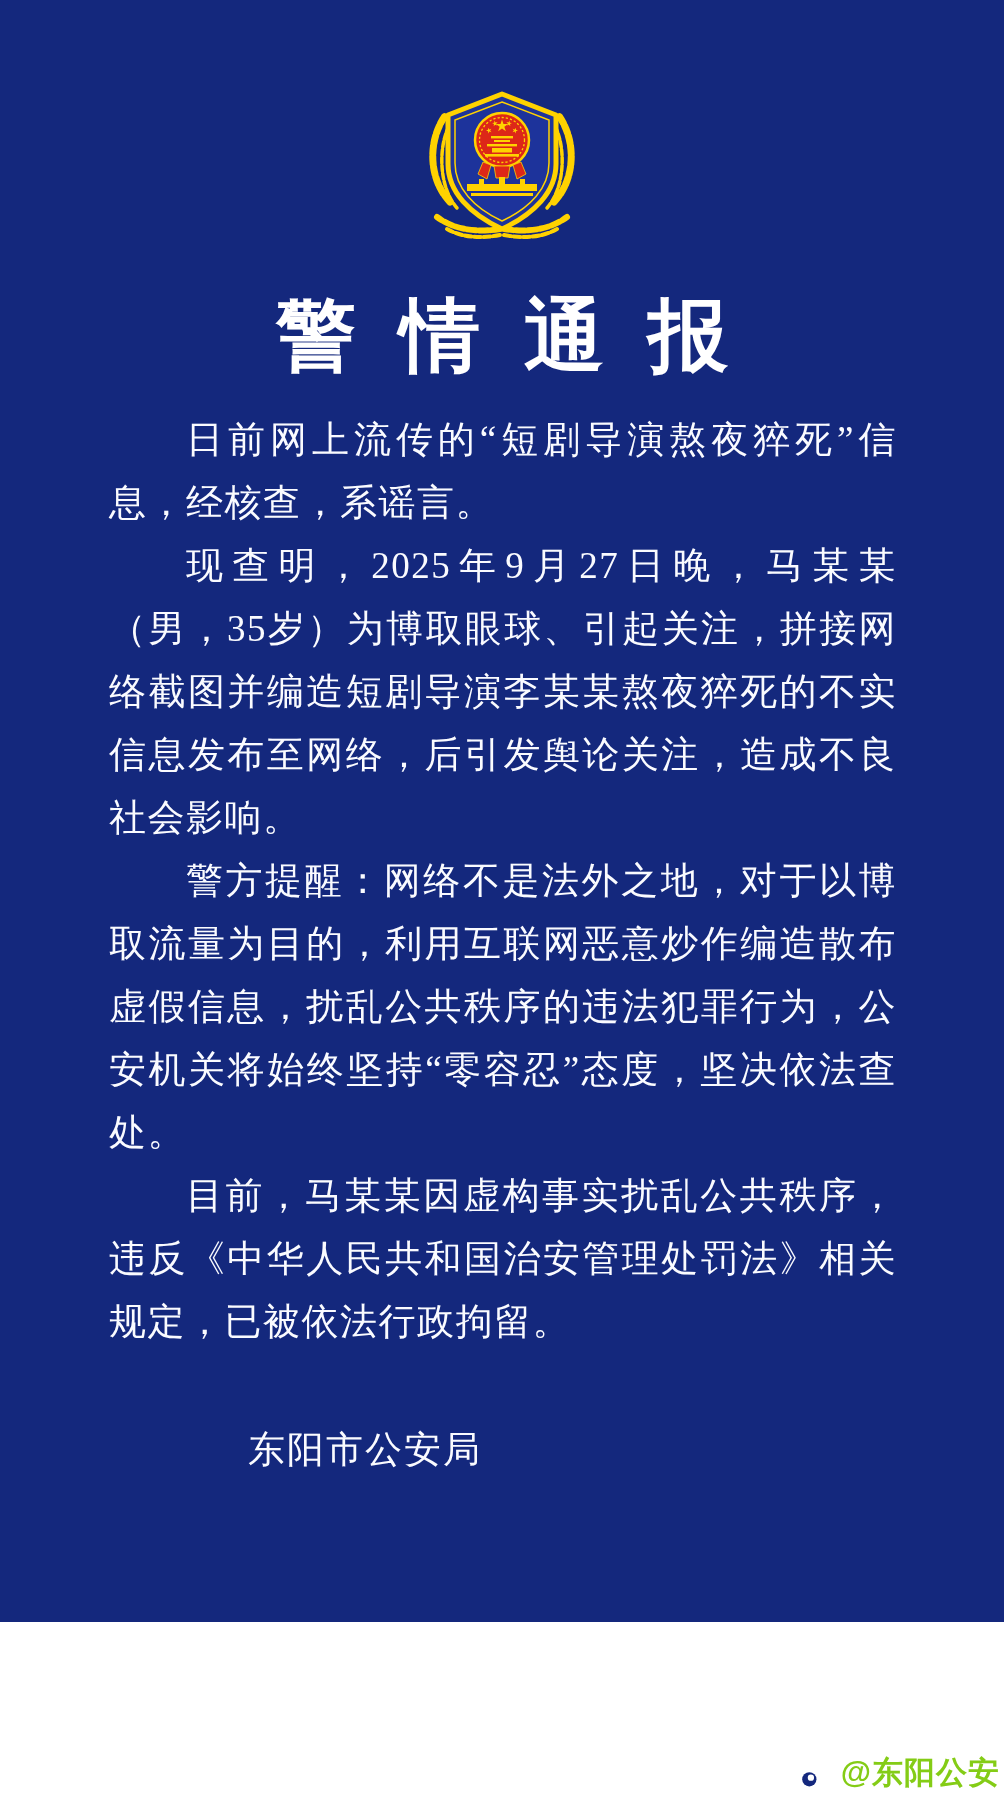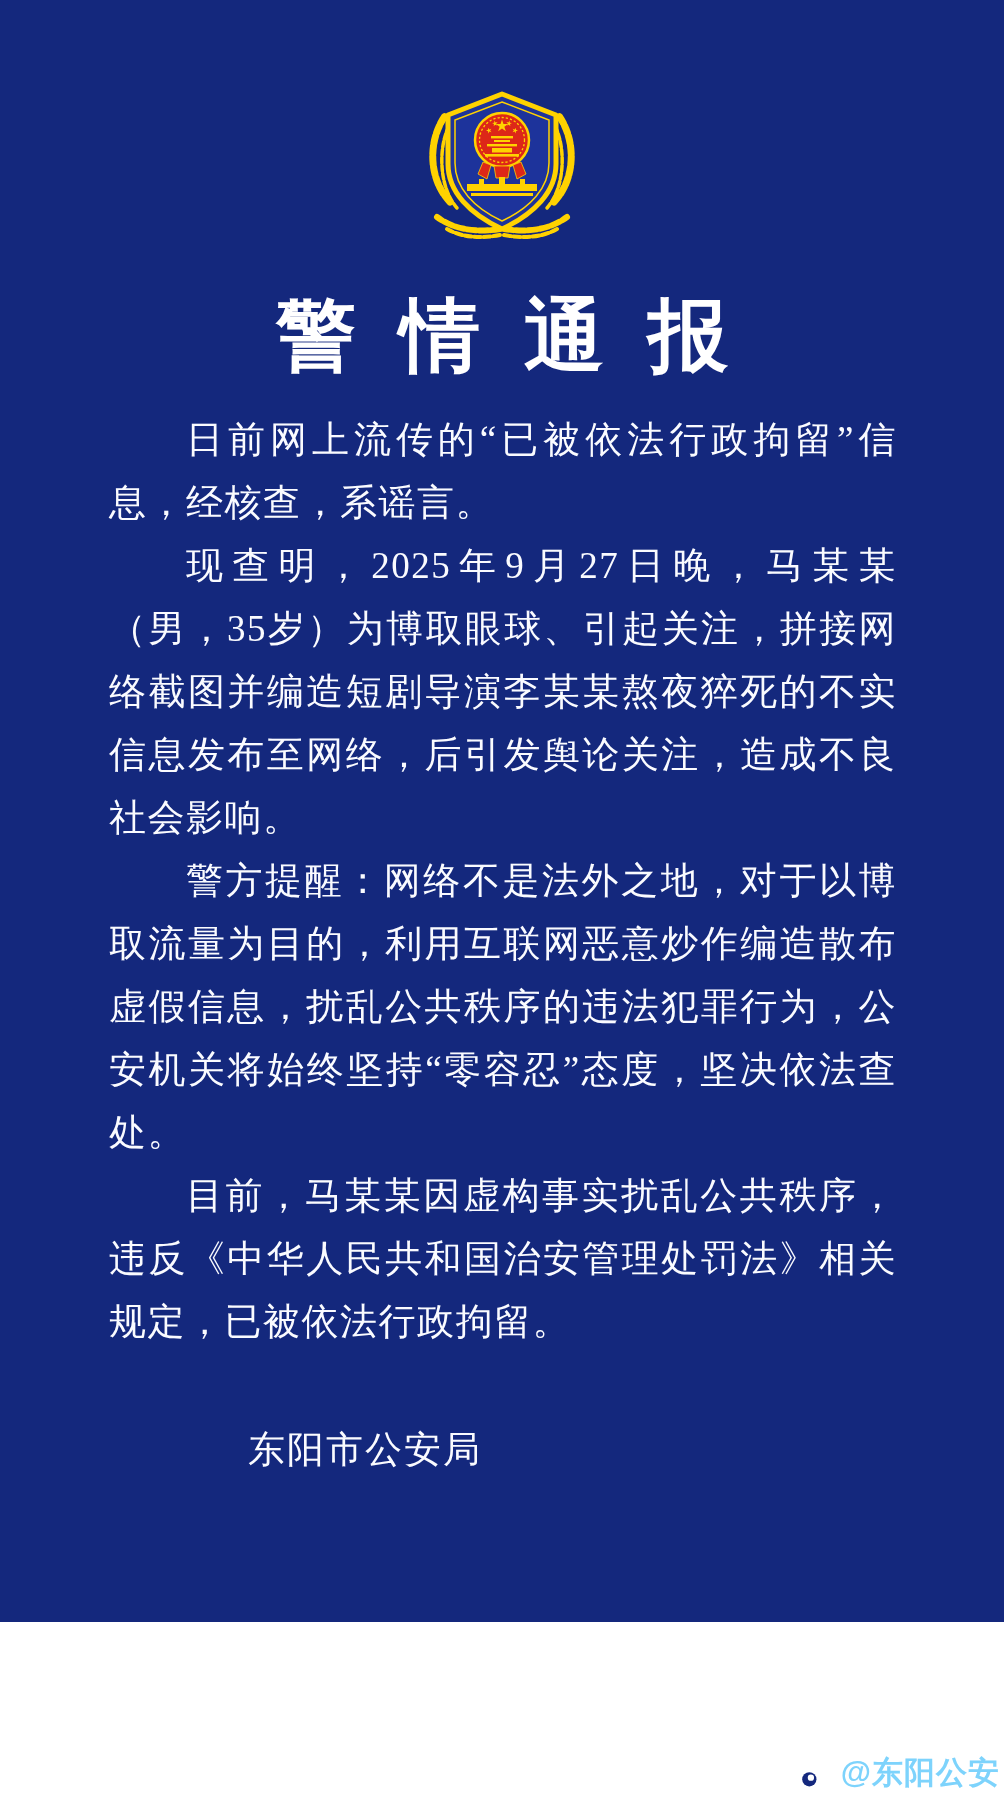--- a/index.html
+++ b/index.html
@@ -60,21 +60,21 @@
   .watermark{
     position:absolute;
     top:1752px;right:4px;
     display:flex;
     align-items:center;
     gap:7px;
     font-family:"Liberation Sans","DejaVu Sans",sans-serif;
     font-size:31px;
     font-weight:600;
     letter-spacing:1px;
-    color:#7dd3fc;
+    color:#84cc16;
   }
   .watermark svg{width:42px;height:36px;display:block;}
 </style>
 </head>
 <body>
 
 <div class="poster">
 
   <svg class="badge" viewBox="0 0 170 160" aria-hidden="true">
     <defs>
@@ -117,21 +117,21 @@
       <path d="M77,86 L93,86 L91,98 L79,98 Z"></path>
     </g>
 
     <path fill="var(--badge-gold)" d="M50,104 h12 v-5 h5 v5 h15 v-7 h6 v7 h15 v-5 h5 v5 h12 v7 H50 Z"></path>
     <rect x="54" y="113" width="62" height="3" fill="var(--badge-gold)"></rect>
   </svg>
 
   <h1 class="title">警情通报</h1>
 
   <div class="body-text">
-    <p>日前网上流传的“已被依法行政拘留”信息，经核查，系谣言。</p>
+    <p>日前网上流传的“短剧导演熬夜猝死”信息，经核查，系谣言。</p>
     <p>现查明，2025年9月27日晚，马某某（男，35岁）为博取眼球、引起关注，拼接网络截图并编造短剧导演李某某熬夜猝死的不实信息发布至网络，后引发舆论关注，造成不良社会影响。</p>
     <p>警方提醒：网络不是法外之地，对于以博取流量为目的，利用互联网恶意炒作编造散布虚假信息，扰乱公共秩序的违法犯罪行为，公安机关将始终坚持“零容忍”态度，坚决依法查处。</p>
     <p>目前，马某某因虚构事实扰乱公共秩序，违反《中华人民共和国治安管理处罚法》相关规定，已被依法行政拘留。</p>
   </div>
 
   <div class="signature">
     <div>东阳市公安局</div>
   </div>
 
   <div class="watermark">

